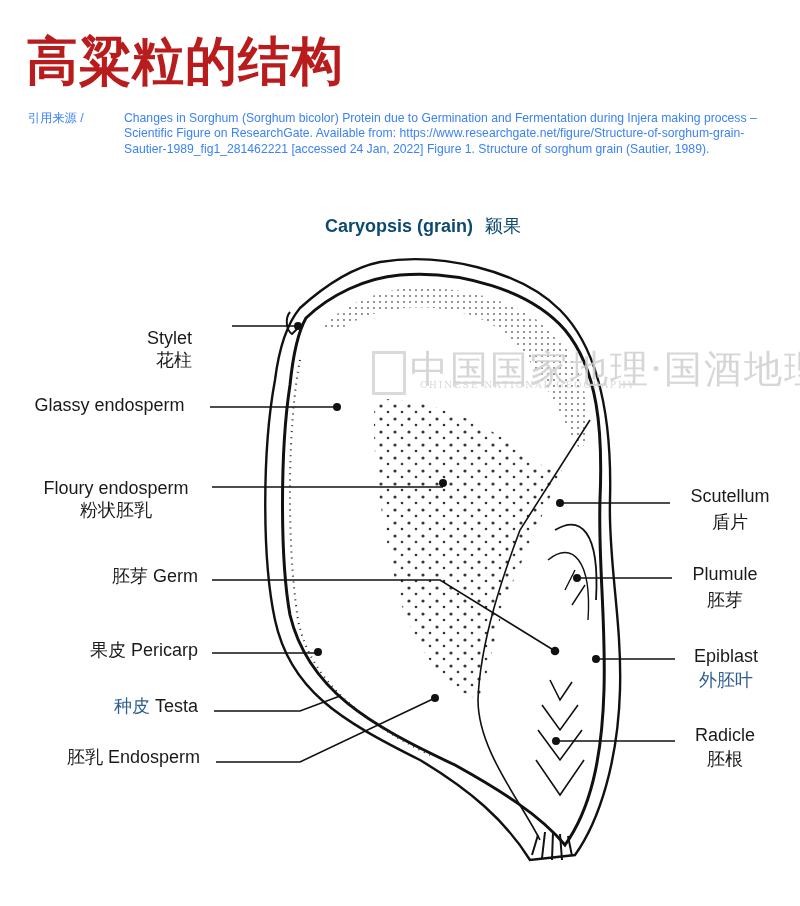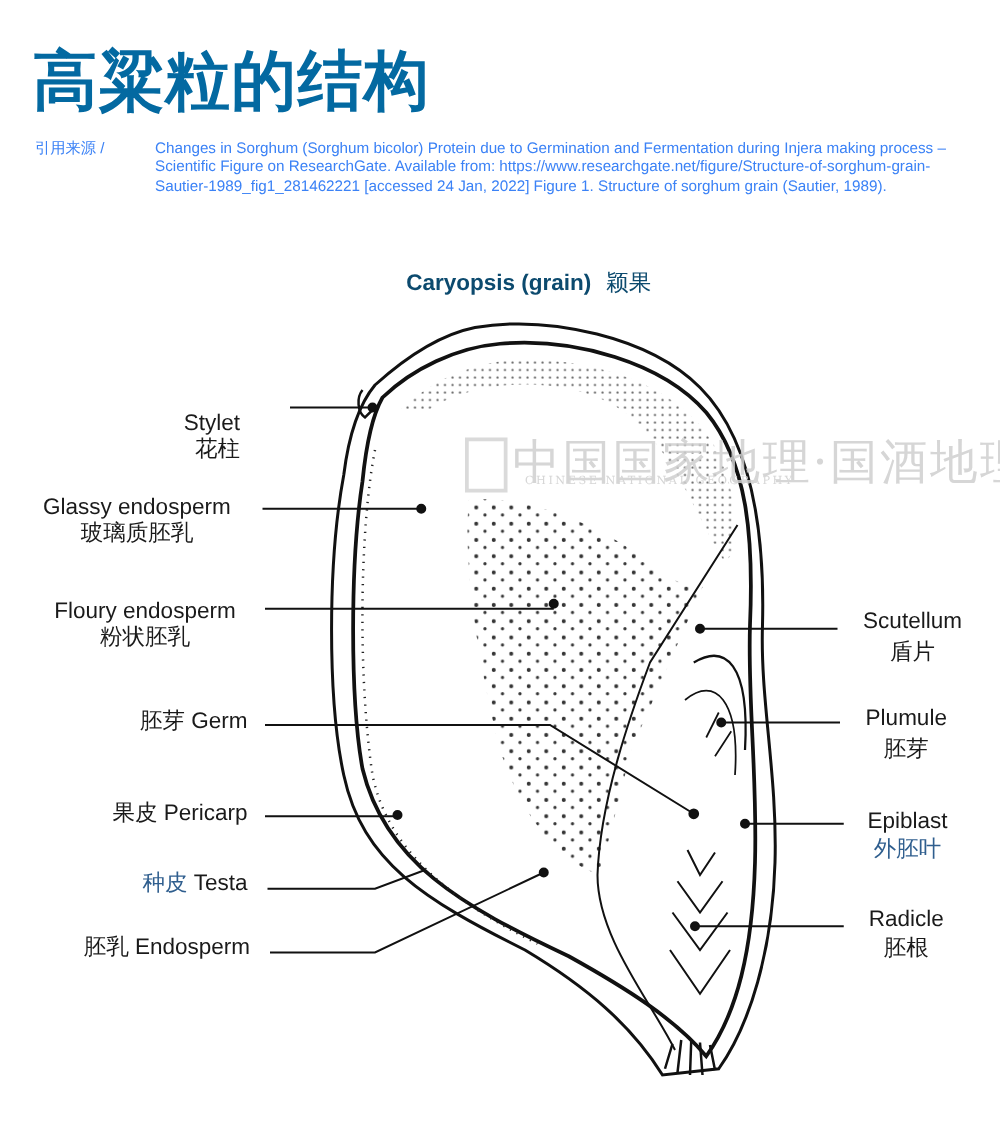--- a/index.html
+++ b/index.html
@@ -1,17 +1,17 @@
 <!DOCTYPE html>
 <html><head>
 <meta charset="utf-8">
 <style>
   html,body{margin:0;padding:0;background:#fff;}
   body{width:800px;height:906px;position:relative;overflow:hidden;font-family:"DejaVu Sans","Liberation Sans",sans-serif;color:#1a1a1a;}
-  .title{position:absolute;left:26px;top:34px;font-family:Liberation Serif, serif;font-weight:bold;font-size:52px;letter-spacing:1px;color:#0369a1;line-height:64px;}
+  .title{position:absolute;left:26px;top:34px;font-family:Liberation Mono, monospace;font-weight:bold;font-size:52px;letter-spacing:1px;color:#b91c1c;line-height:64px;}
   .cite{position:absolute;left:28px;top:111px;font-family:"Liberation Sans",sans-serif;font-size:12.2px;line-height:15.3px;color:#3b82f6;width:740px;}
   .cite .lead{position:absolute;left:0;top:0;}
   .cite .body{margin-left:96px;}
   .cap{position:absolute;left:325px;top:214px;font-family:"Liberation Sans",sans-serif;font-weight:bold;font-size:18px;color:#0c4a6e;}
   .cap .zh{font-weight:normal;margin-left:12px;font-family:"DejaVu Sans",sans-serif;}
   .lbl{position:absolute;font-family:"Liberation Sans",sans-serif;font-size:18px;color:#1a1a1a;line-height:22px;}
   .lbl .en{font-weight:normal;}
   .lbl .zh{font-family:"DejaVu Sans",sans-serif;}
   .right{text-align:center;}
   .leftal{text-align:right;}
@@ -103,21 +103,20 @@
   <span class="box"></span><span>中国国家地理·国酒地理</span>
   <div class="sub">CHINESE NATIONAL GEOGRAPHY</div>
 </div>
 
 <div class="lbl leftal" style="right:608px;top:314px;margin-top:13px;">
   <div class="en">Stylet</div>
   <div class="zh">花柱</div>
 </div>
 <div class="lbl" style="left:22px;top:394px;width:175px;text-align:center;">
   <div class="en">Glassy endosperm</div>
-  <div class="zh">玻璃质胚乳</div>
 </div>
 <div class="lbl" style="left:32px;top:477px;width:168px;text-align:center;">
   <div class="en">Floury endosperm</div>
   <div class="zh">粉状胚乳</div>
 </div>
 <div class="lbl leftal" style="right:602px;top:565px;">
   <span class="zh">胚芽</span> <span class="en">Germ</span>
 </div>
 <div class="lbl leftal" style="right:602px;top:639px;">
   <span class="zh">果皮</span> <span class="en">Pericarp</span>

